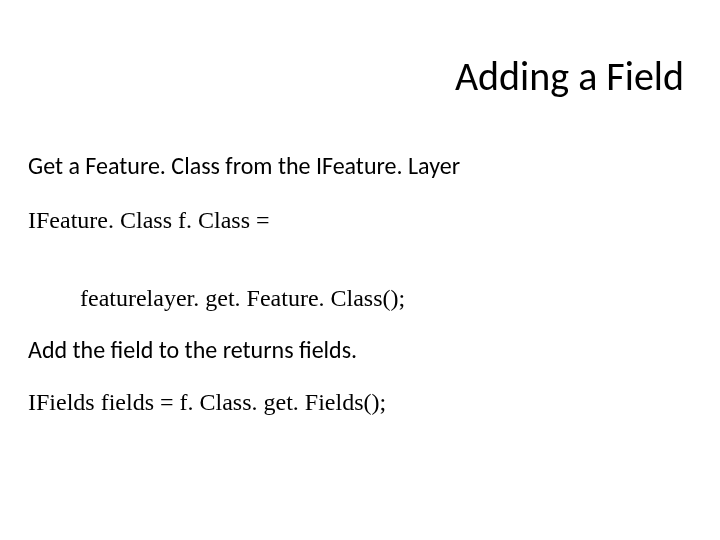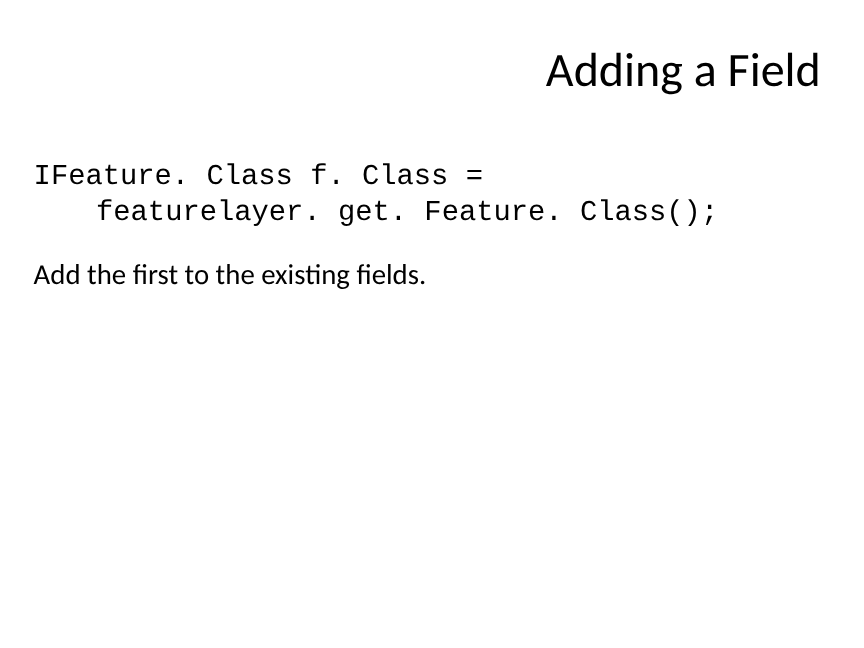--- a/index.html
+++ b/index.html
@@ -8,68 +8,71 @@
     width: 720px;
     height: 540px;
     background: #ffffff;
     font-family: Calibri, "Segoe UI", Arial, sans-serif;
     color: #000;
   }
   .slide {
     box-sizing: border-box;
     width: 720px;
     height: 454px;
-    padding: 34px 28px 20px 28px;
+    padding: 52px 28px 20px 28px;
     position: relative;
   }
   .title {
     font-size: 40px;
     font-weight: 400;
     text-align: right;
     margin: 0 0 50px 0;
     padding-right: 8px;
   }
   .body {
     font-size: 24px;
     line-height: 1.25;
   }
   .para {
     margin: 0 0 22px 0;
   }
   .code {
-    font-family: Liberation Mono, monospace;
+    font-family: Liberation Serif, serif;
     font-size: 24px;
     white-space: pre;
   }
   .code-inline {
     font-family: "Courier New", Courier, monospace;
   }
   .tight {
     margin-bottom: 24px;
   }
   .indent {
     padding-left: 52px;
+    margin-top: 48px;
   }
 </style>
 </head>
 <body>
 
 <div class="slide">
 
   <h1 class="title">Adding a Field</h1>
 
   <div class="body">
 
+    <div class="para tight">Get a Feature. Class from the IFeature. Layer</div>
 
     <div class="para">
       <div class="code">IFeature. Class f. Class =</div>
       <div class="code indent">featurelayer. get. Feature. Class();</div>
     </div>
 
-    <div class="para">Add the first to the existing fields.</div>
+    <div class="para">Add the field to the returns fields.</div>
 
     <div class="para">
+      <div class="code">IFields fields = f. Class. get. Fields();</div>
     </div>
 
 
   </div>
 
 </div>
 
 </body></html>

